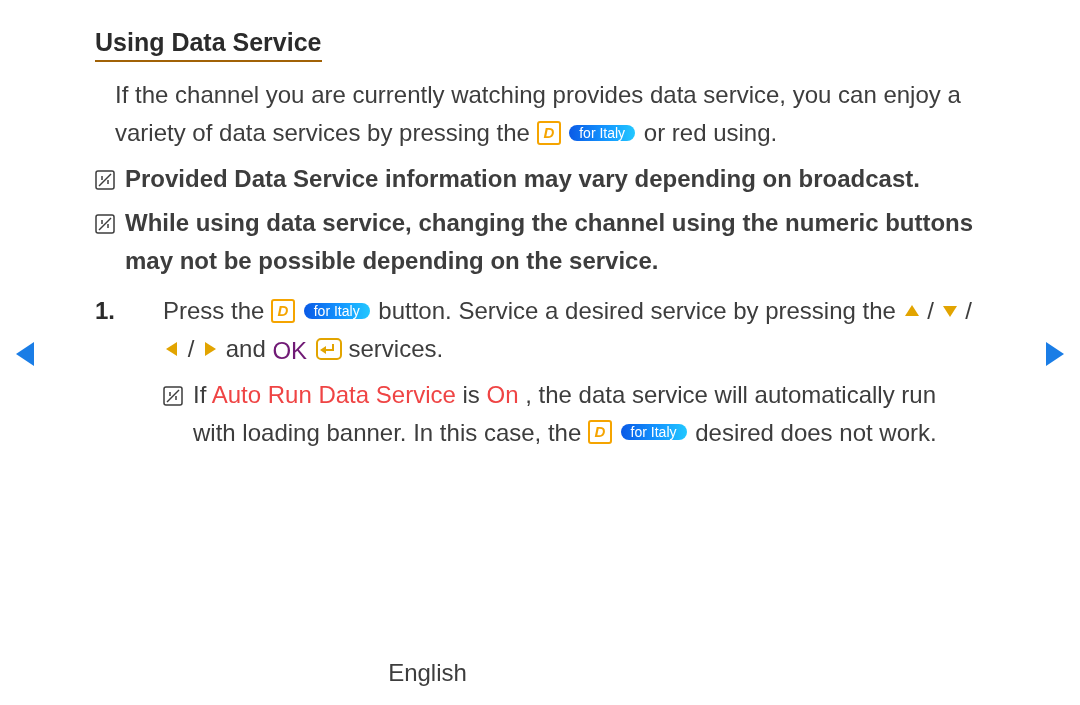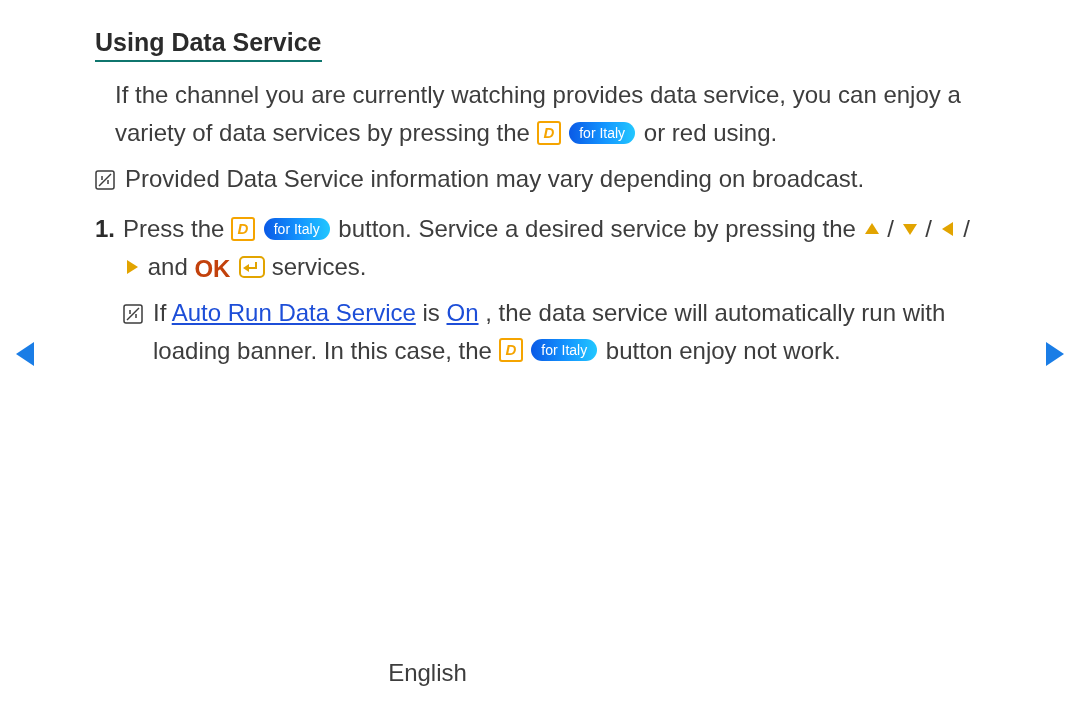--- a/index.html
+++ b/index.html
@@ -16,37 +16,38 @@
     position: relative;
     width: 1080px;
     height: 705px;
     box-sizing: border-box;
     padding: 28px 95px 0 95px;
   }
   .title {
     font-size: 25px;
     font-weight: bold;
     color: #2b2b2b;
-    border-bottom: 2px solid #0f766e;
+    border-bottom: 2px solid #a16207;
     display: inline-block;
     padding-bottom: 3px;
     margin-bottom: 14px;
   }
   .para {
     font-size: 24px;
     line-height: 38px;
     color: #3d3d3d;
     margin-bottom: 8px;
     margin-left: 20px;
   }
   .note-row {
     display: flex;
     align-items: flex-start;
     margin-top: 6px;
     margin-bottom: 6px;
+    font-weight: bold;
   }
   .note-icon {
     flex: 0 0 auto;
     width: 20px;
     height: 20px;
     margin-top: 10px;
     margin-right: 10px;
   }
   .note-icon svg { width: 20px; height: 20px; display: block; }
   .note-text {
@@ -65,20 +66,21 @@
     font-weight: bold;
     color: #2b2b2b;
     margin-right: 8px;
     line-height: 38px;
   }
   .num-body {
     flex: 1;
     font-size: 24px;
     line-height: 38px;
     color: #3d3d3d;
+    margin-left: 40px;
   }
   .sub-note {
     display: flex;
     align-items: flex-start;
     margin-top: 6px;
   }
   .d-icon {
     display: inline-flex;
     vertical-align: middle;
     width: 24px;
@@ -87,21 +89,21 @@
     border-radius: 3px;
     box-sizing: border-box;
     position: relative;
     top: -2px;
   }
   .d-icon svg { width: 100%; height: 100%; }
   .italy-badge {
     display: inline-flex;
     align-items: center;
     justify-content: center;
-    height: 22px;
+    height: 16px;
     padding: 0 10px;
     border-radius: 11px;
     background: linear-gradient(90deg, #0a5ae6 0%, #1496ff 55%, #22c7ff 100%);
     color: #fff;
     font-size: 14px;
     font-weight: 500;
     vertical-align: middle;
     position: relative;
     top: -2px;
     margin: 0 2px;
@@ -109,35 +111,35 @@
   .arrow-glyph {
     display: inline-block;
     width: 18px;
     height: 18px;
     vertical-align: middle;
     position: relative;
     top: -2px;
   }
   .arrow-glyph svg { width: 18px; height: 18px; display: block; }
   .ok-label {
-    font-weight: bold;
-    color: #c2410c;
+    font-weight: normal;
+    color: #701a75;
     vertical-align: middle;
   }
   .ok-icon {
     display: inline-block;
     width: 26px;
     height: 22px;
     vertical-align: middle;
     position: relative;
     top: -2px;
     margin-left: 2px;
   }
   .ok-icon svg { width: 26px; height: 22px; display: block; }
-  .blue-text { color: #1d4ed8; text-decoration: underline; }
+  .blue-text { color: #ef4444; }
   .nav-left, .nav-right {
     position: absolute;
     top: 340px;
     width: 22px;
     height: 28px;
   }
   .nav-left { left: 14px; }
   .nav-right { right: 14px; }
   .nav-left svg, .nav-right svg { width: 22px; height: 28px; display: block; }
   .footer {
@@ -173,20 +175,31 @@
       <svg viewBox="0 0 20 20">
           <rect x="1" y="1" width="18" height="18" rx="2" fill="none" stroke="#3d3d3d" stroke-width="1.5"></rect>
           <path d="M4 16 L16 4" stroke="#3d3d3d" stroke-width="1.5"></path>
           <path d="M7 6 L7 10" stroke="#3d3d3d" stroke-width="1.5"></path>
           <path d="M13 10 L13 14" stroke="#3d3d3d" stroke-width="1.5"></path>
         </svg>
     </span>
     <div class="note-text">Provided Data Service information may vary depending on broadcast.</div>
   </div>
 
+  <div class="note-row">
+    <span class="note-icon">
+      <svg viewBox="0 0 20 20">
+          <rect x="1" y="1" width="18" height="18" rx="2" fill="none" stroke="#3d3d3d" stroke-width="1.5"></rect>
+          <path d="M4 16 L16 4" stroke="#3d3d3d" stroke-width="1.5"></path>
+          <path d="M7 6 L7 10" stroke="#3d3d3d" stroke-width="1.5"></path>
+          <path d="M13 10 L13 14" stroke="#3d3d3d" stroke-width="1.5"></path>
+        </svg>
+    </span>
+    <div class="note-text">While using data service, changing the channel using the numeric buttons may not be possible depending on the service.</div>
+  </div>
 
   <div class="num-row">
     <div class="num">1.</div>
     <div class="num-body">
       <span>Press the </span>
       <span class="d-icon">
         <svg viewBox="0 0 24 24">
             <text x="12" y="18" text-anchor="middle" font-family="Arial" font-style="italic" font-weight="bold" font-size="18" fill="#f5a400">D</text>
           </svg>
       </span>
@@ -232,21 +245,21 @@
           <span class="blue-text">Auto Run Data Service</span>
           <span> is </span>
           <span class="blue-text">On</span>
           <span>, the data service will automatically run with loading banner. In this case, the </span>
           <span class="d-icon">
             <svg viewBox="0 0 24 24">
                 <text x="12" y="18" text-anchor="middle" font-family="Arial" font-style="italic" font-weight="bold" font-size="18" fill="#f5a400">D</text>
               </svg>
           </span>
           <span class="italy-badge">for Italy</span>
-          <span> button enjoy not work.</span>
+          <span> desired does not work.</span>
         </div>
       </div>
 
     </div>
   </div>
 
   <div class="nav-left">
     <svg viewBox="0 0 22 28">
         <polygon points="20,2 20,26 2,14" fill="#1a7de6"></polygon>
       </svg>

